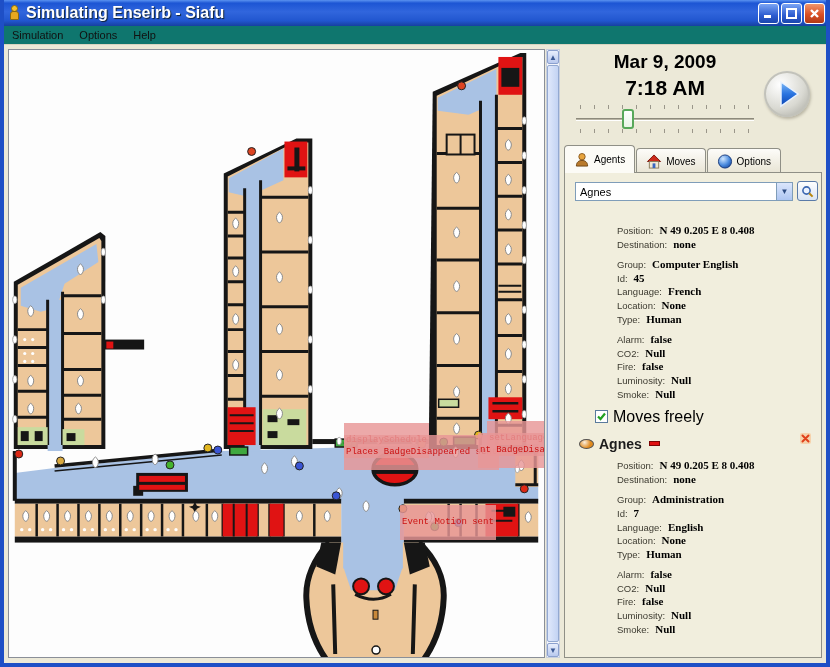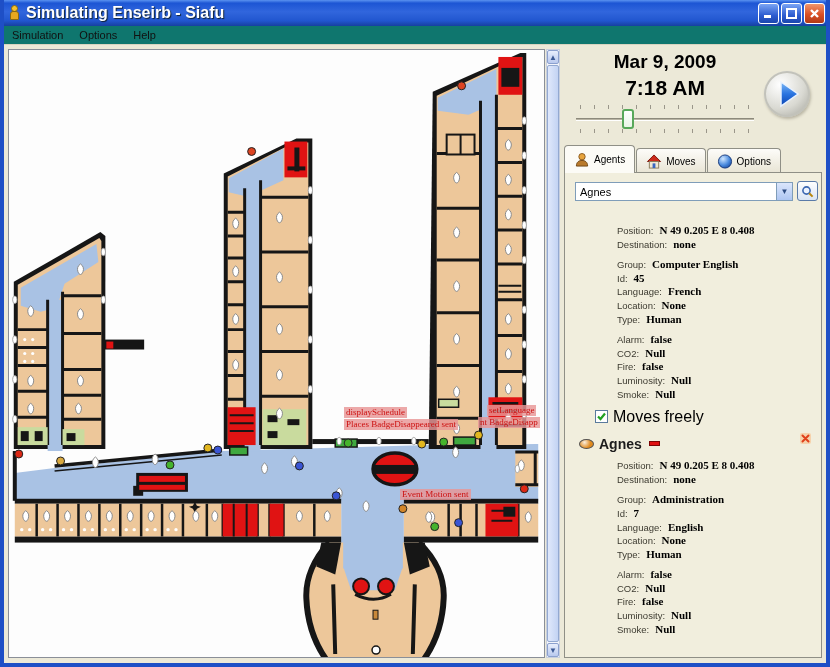--- a/index.html
+++ b/index.html
@@ -21,22 +21,22 @@
   .winbtn.close{background:linear-gradient(180deg,#f0966c,#da4f24 55%,#b03a16);font-weight:bold;}
   .winbtn svg{display:block;}
   
   .menubar{position:absolute;left:0;top:26px;width:822px;height:19px;background:#0f766e;border-bottom:1px solid #d8d4c0;
     display:flex;align-items:center;font-size:11px;color:#111;}
   .menu-item{padding:2px 8px;}
   
   .map-viewport{position:absolute;left:4px;top:49px;width:537px;height:609px;background:#fdfdfd;
     border:1px solid #8a8f98;overflow:hidden;}
   .map-viewport svg{display:block;}
-  .map-label{position:absolute;font-family:Liberation Serif, serif;font-size:9px;line-height:11px;
-    color:#cc1111;background:rgba(232,150,150,.82);padding:0 2px;white-space:nowrap;}
+  .map-label{position:absolute;font-family:Liberation Mono, monospace;font-size:9px;line-height:11px;
+    color:#cc1111;background:rgba(232,150,150,.82);padding:12px 2px;white-space:nowrap;margin-top:16px;}
   
   .vscroll{position:absolute;left:542px;top:49px;width:14px;height:609px;background:#f3f5fb;border:1px solid #c8cfdd;}
   .sb-btn{position:absolute;left:0;width:12px;height:14px;background:linear-gradient(180deg,#e8eefc,#b9c9ee);
     border:1px solid #8ba0ce;border-radius:2px;color:#3c5a96;font-size:8px;display:flex;align-items:center;justify-content:center;}
   .sb-thumb{position:absolute;left:0;top:15px;width:12px;height:577px;background:linear-gradient(90deg,#dfe8fb,#c3d3f3);
     border:1px solid #93a9d1;border-radius:2px;}
   
   .rpanel{position:absolute;left:556px;top:45px;width:238px;height:618px;background:#ece9d8;}
   .clock-date{position:absolute;left:14px;top:6px;width:182px;text-align:center;font-size:19px;font-weight:bold;color:#000;}
   .clock-time{position:absolute;left:14px;top:31px;width:182px;text-align:center;font-size:21px;font-weight:bold;color:#000;}

